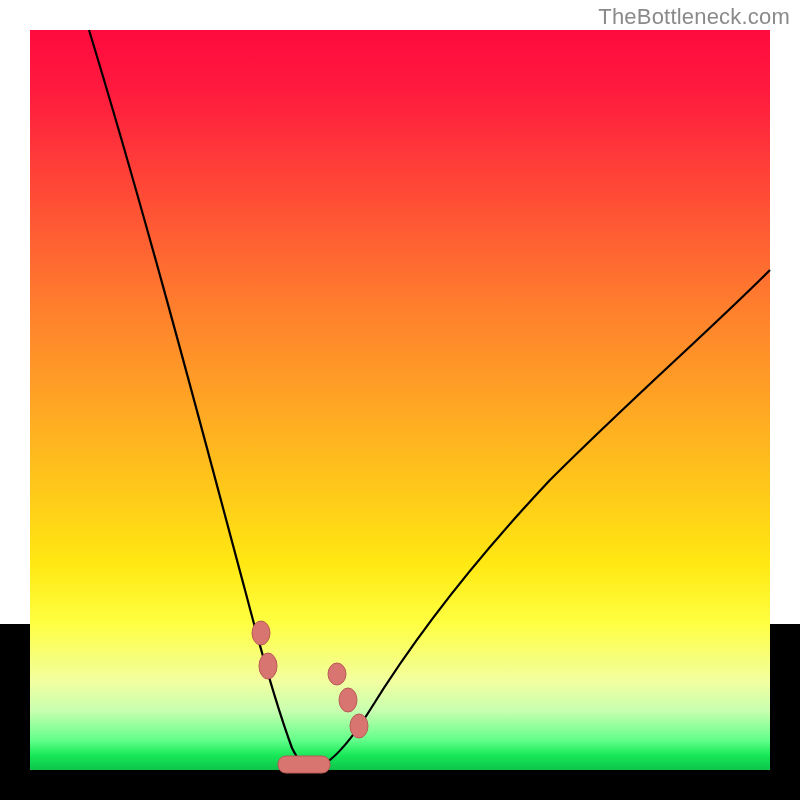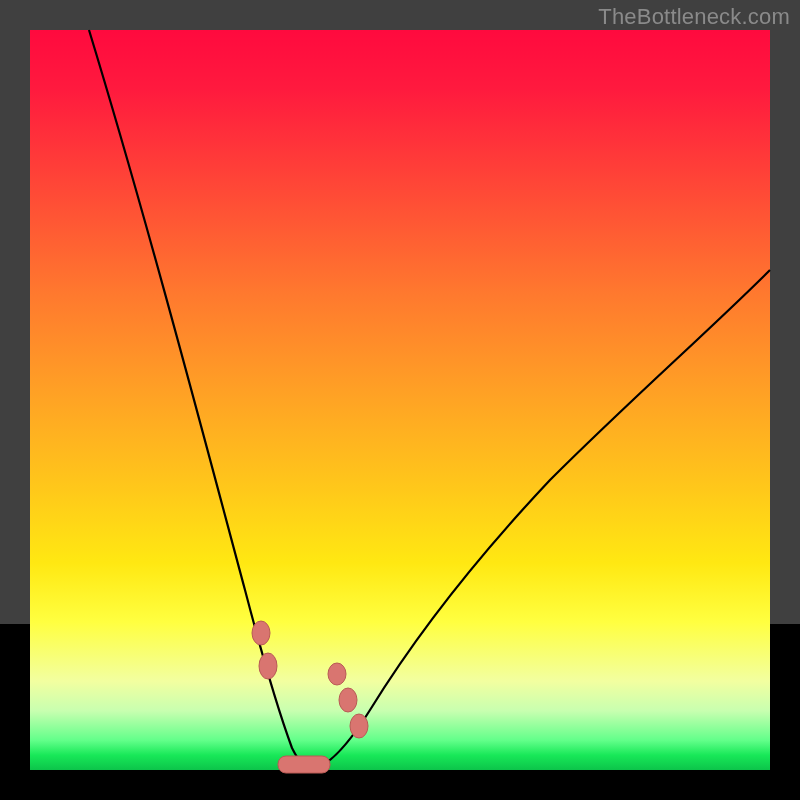--- a/index.html
+++ b/index.html
@@ -10,21 +10,21 @@
     background: #000;
     overflow: hidden;
     font-family: Arial, Helvetica, sans-serif;
   }
   .frame {
     position: absolute;
     left: 0;
     top: 0;
     width: 800px;
     height: 624px;
-    background: #404040;
+    background: #ffffff;
   }
   .plot-area {
     position: absolute;
     left: 30px;
     top: 30px;
     width: 740px;
     height: 740px;
     
     background: linear-gradient(
       to bottom,

